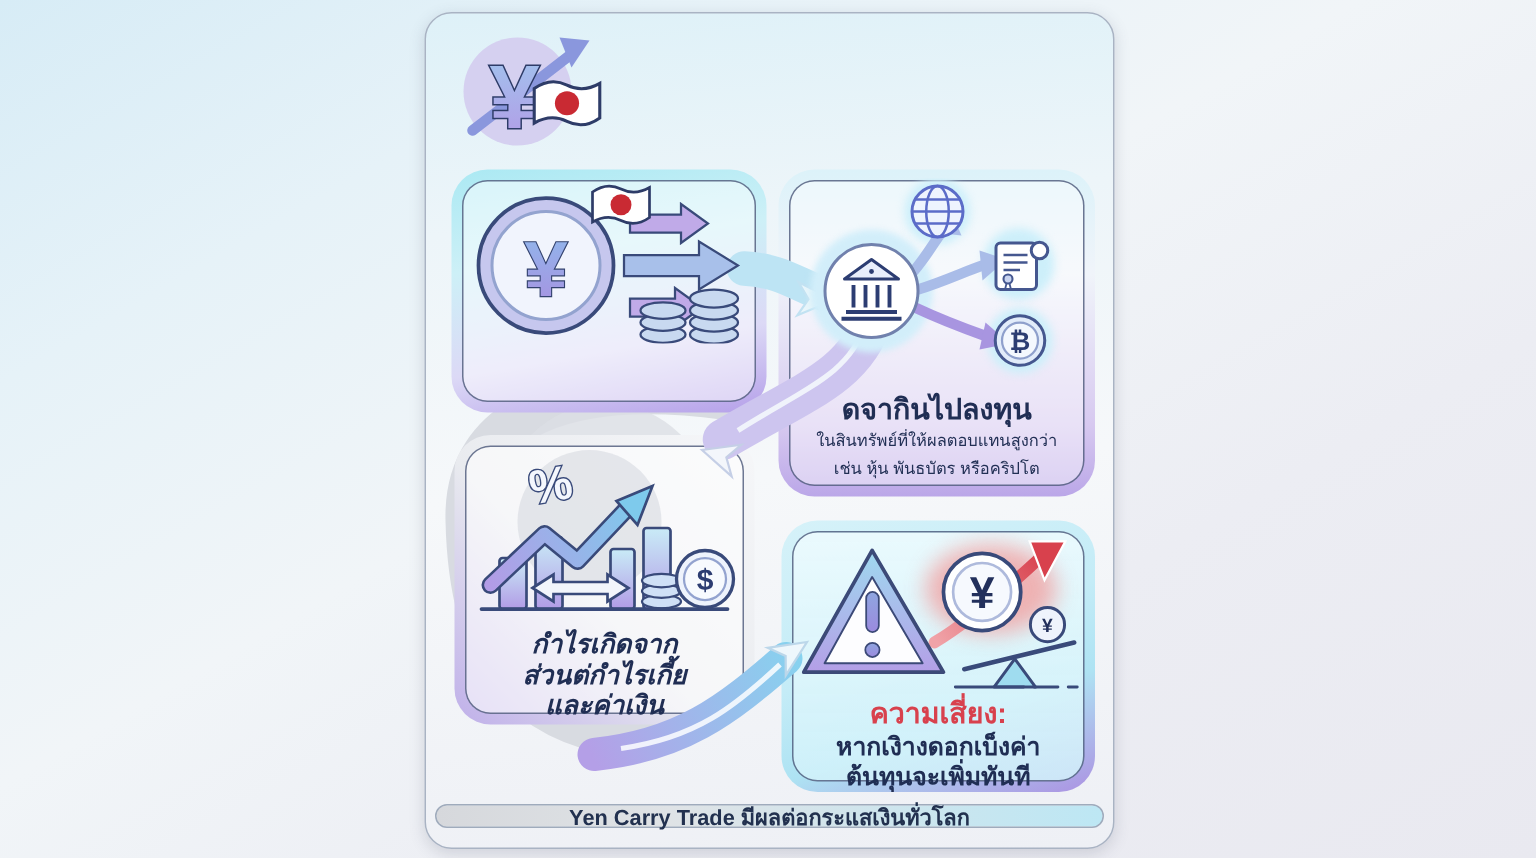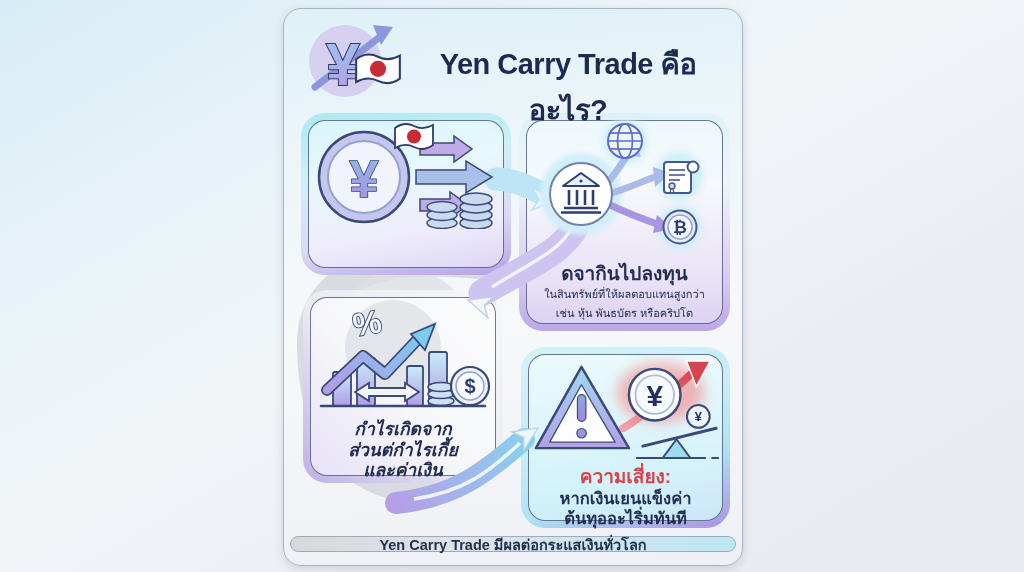--- a/index.html
+++ b/index.html
@@ -114,21 +114,20 @@
       <g>
         <path d="M16,70 L82,19" stroke="#8a97dd" stroke-width="7" stroke-linecap="round" fill="none"></path>
         <path d="M74,8 L94,10 L82,28 Z" fill="#8a97dd"></path>
       </g>
       <text x="44" y="68" text-anchor="middle" font-size="60" font-weight="bold" fill="url(#gYH)" stroke="#2e3c68" stroke-width="2" paint-order="stroke">¥</text>
       <g transform="translate(56,34) scale(1.15)">
         <path d="M1,7 C8,2 14,2 20,5 C26,8 32,8 39,4 L39,24 C32,29 26,29 20,26 C14,23 8,23 1,27 Z" fill="#ffffff" stroke="#2e3c68" stroke-width="1.8"></path>
         <circle cx="20" cy="15.5" r="7" fill="#c92a33"></circle>
       </g>
     </svg>
-    <div class="hdr-title">Yen Carry Trade คืออะไร?</div>
 
     <div class="content c1">
       <svg width="196" height="110" viewBox="0 0 196 110" style="margin-top:6px">
         <defs>
           <linearGradient id="gY1" x1="0" y1="0" x2="0" y2="1">
             <stop offset="0" stop-color="#8fb9ec"></stop>
               <stop offset="1" stop-color="#a98fe0"></stop>
           </linearGradient>
         </defs>
         <g>
@@ -292,22 +291,22 @@
         <g>
           <line x1="116" y1="92" x2="190" y2="74" stroke="#394a7a" stroke-width="3" stroke-linecap="round"></line>
           <polygon points="150,85 164,104 136,104" fill="#9fdcef" stroke="#394a7a" stroke-width="2" stroke-linejoin="round"></polygon>
           <circle cx="172" cy="62" r="11.5" fill="#eef3fc" stroke="#394a7a" stroke-width="2"></circle>
           <text x="172" y="67" text-anchor="middle" font-size="13" font-weight="bold" fill="#22305c">¥</text>
           <path d="M 110,104 L 192,104" stroke="#394a7a" stroke-width="2" stroke-dasharray="46 7 16 7" stroke-linecap="round"></path>
         </g>
       </svg>
       <div class="txt" style="margin-top:4px">
         <div class="risk-title">ความเสี่ยง:</div>
-        <div class="line-m">หากเงินเยนแข็งค่า</div>
-        <div class="line-m">ต้นทุออะไริ่มทันที</div>
+        <div class="line-m">หากเงิางดอกเบ็งค่า</div>
+        <div class="line-m">ต้นทุนจะเพิ่มทันที</div>
       </div>
     </div>
 
     <div class="footer">
       <span>Yen Carry Trade มีผลต่อกระแสเงินทั่วโลก</span>
     </div>
 
   </div>
 </div>
 

